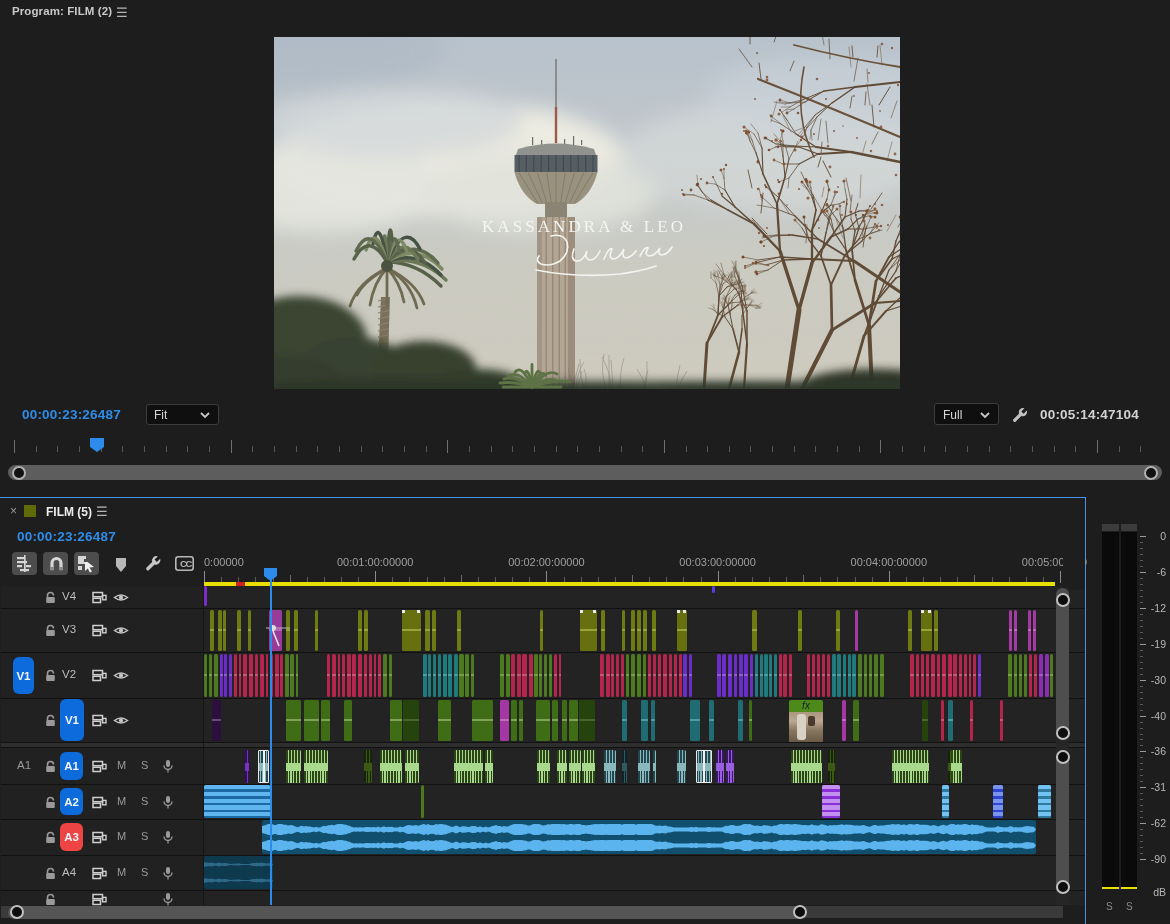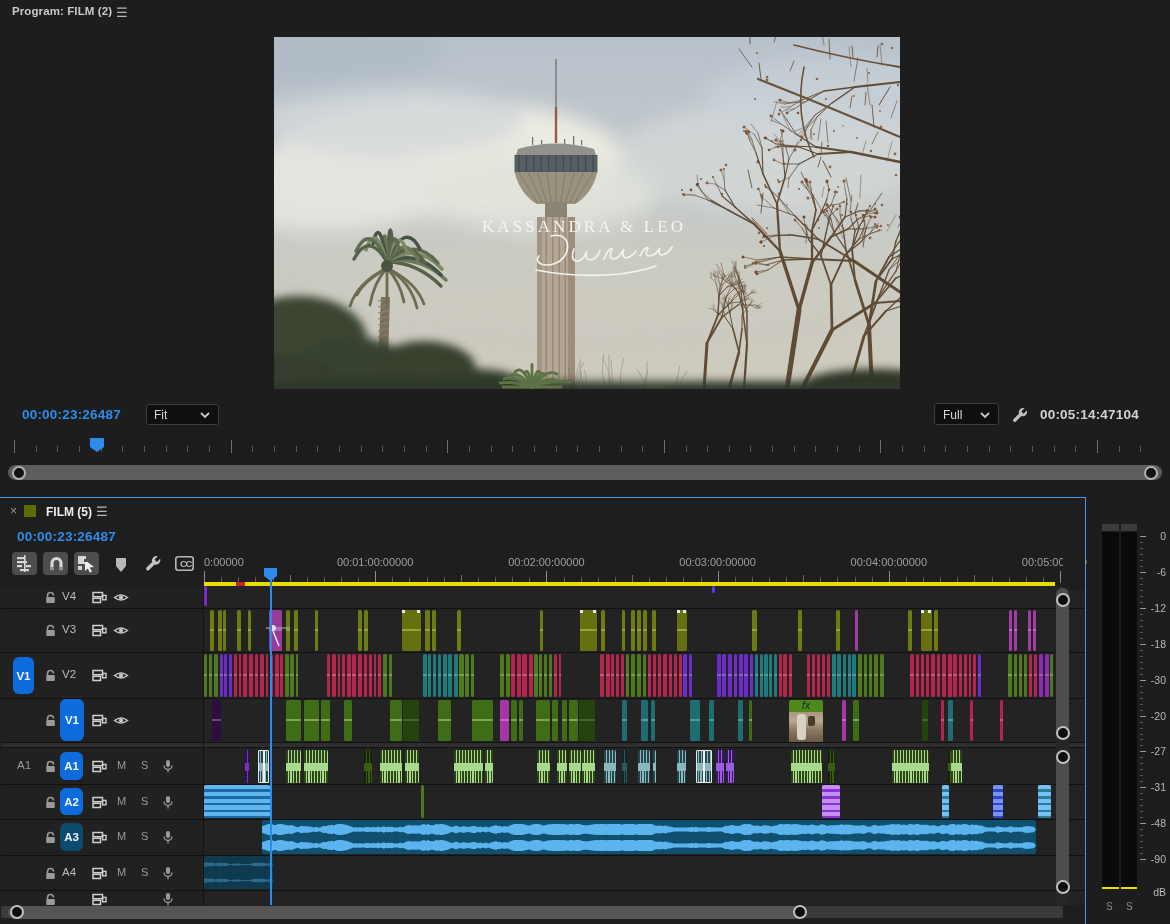--- a/index.html
+++ b/index.html
@@ -1218,21 +1218,21 @@
     <div class="abs" style="left:141px;top:794.5px;font-size:11px;color:#9a9a9a">S</div>
     <svg class="abs" style="left:162px;top:794.5px" width="12" height="15">
 <rect x="4" y="1" width="4" height="7" rx="2" fill="#9a9a9a"></rect>
 <path d="M2 6.5 a4 4 0 0 0 8 0" stroke="#9a9a9a" stroke-width="1.4" fill="none"></path>
 <rect x="5.4" y="10.5" width="1.2" height="3" fill="#9a9a9a"></rect>
     </svg>
     <svg class="abs" style="left:44px;top:831px" width="13" height="13">
 <path d="M3.5 6 V4.5 a3 3 0 0 1 6 0" stroke="#9a9a9a" stroke-width="1.6" fill="none"></path>
 <rect x="2.2" y="6" width="8.6" height="6" rx="1" fill="#9a9a9a"></rect>
     </svg>
-    <div class="abs" style="left:60px;top:823px;width:23px;height:28px;background:#0c4a6e;border-radius:6px;color:#f0f5fb;font-size:11.5px;font-weight:bold;display:flex;align-items:center;justify-content:center">A3</div>
+    <div class="abs" style="left:60px;top:823px;width:23px;height:28px;background:#ef4444;border-radius:6px;color:#f0f5fb;font-size:11.5px;font-weight:bold;display:flex;align-items:center;justify-content:center">A3</div>
     <svg class="abs" style="left:92px;top:831px" width="15" height="13">
 <rect x="1" y="1.5" width="9.5" height="4.2" fill="none" stroke="#cfcfcf" stroke-width="1.5"></rect>
 <rect x="1" y="7.3" width="7.5" height="4.2" fill="none" stroke="#cfcfcf" stroke-width="1.5"></rect>
 <rect x="10.6" y="4.4" width="3.4" height="4.4" fill="none" stroke="#cfcfcf" stroke-width="1.4"></rect>
     </svg>
     <div class="abs" style="left:117px;top:830px;font-size:11px;color:#9a9a9a">M</div>
     <div class="abs" style="left:141px;top:830px;font-size:11px;color:#9a9a9a">S</div>
     <svg class="abs" style="left:162px;top:830px" width="12" height="15">
 <rect x="4" y="1" width="4" height="7" rx="2" fill="#9a9a9a"></rect>
 <path d="M2 6.5 a4 4 0 0 0 8 0" stroke="#9a9a9a" stroke-width="1.4" fill="none"></path>
@@ -1562,56 +1562,56 @@
     <div class="abs" style="left:1140px;top:595.8px;width:3px;height:1px;background:#5a5a5a"></div>
     <div class="abs" style="left:1140px;top:601.8px;width:3px;height:1px;background:#5a5a5a"></div>
     <div class="abs" style="left:1140px;top:607.8px;width:6px;height:1px;background:#9a9a9a"></div>
     <div class="abs" style="left:1148px;top:601.8px;width:18px;text-align:right;font-size:10.5px;color:#b8b8b8">-12</div>
     <div class="abs" style="left:1140px;top:613.8px;width:3px;height:1px;background:#5a5a5a"></div>
     <div class="abs" style="left:1140px;top:619.8px;width:3px;height:1px;background:#5a5a5a"></div>
     <div class="abs" style="left:1140px;top:625.8px;width:3px;height:1px;background:#5a5a5a"></div>
     <div class="abs" style="left:1140px;top:631.7px;width:3px;height:1px;background:#5a5a5a"></div>
     <div class="abs" style="left:1140px;top:637.7px;width:3px;height:1px;background:#5a5a5a"></div>
     <div class="abs" style="left:1140px;top:643.7px;width:6px;height:1px;background:#9a9a9a"></div>
-    <div class="abs" style="left:1148px;top:637.7px;width:18px;text-align:right;font-size:10.5px;color:#b8b8b8">-18</div>
+    <div class="abs" style="left:1148px;top:637.7px;width:18px;text-align:right;font-size:10.5px;color:#b8b8b8">-19</div>
     <div class="abs" style="left:1140px;top:649.7px;width:3px;height:1px;background:#5a5a5a"></div>
     <div class="abs" style="left:1140px;top:655.7px;width:3px;height:1px;background:#5a5a5a"></div>
     <div class="abs" style="left:1140px;top:661.7px;width:3px;height:1px;background:#5a5a5a"></div>
     <div class="abs" style="left:1140px;top:667.6px;width:3px;height:1px;background:#5a5a5a"></div>
     <div class="abs" style="left:1140px;top:673.6px;width:3px;height:1px;background:#5a5a5a"></div>
     <div class="abs" style="left:1140px;top:679.6px;width:6px;height:1px;background:#9a9a9a"></div>
     <div class="abs" style="left:1148px;top:673.6px;width:18px;text-align:right;font-size:10.5px;color:#b8b8b8">-30</div>
     <div class="abs" style="left:1140px;top:685.6px;width:3px;height:1px;background:#5a5a5a"></div>
     <div class="abs" style="left:1140px;top:691.6px;width:3px;height:1px;background:#5a5a5a"></div>
     <div class="abs" style="left:1140px;top:697.6px;width:3px;height:1px;background:#5a5a5a"></div>
     <div class="abs" style="left:1140px;top:703.5px;width:3px;height:1px;background:#5a5a5a"></div>
     <div class="abs" style="left:1140px;top:709.5px;width:3px;height:1px;background:#5a5a5a"></div>
     <div class="abs" style="left:1140px;top:715.5px;width:6px;height:1px;background:#9a9a9a"></div>
-    <div class="abs" style="left:1148px;top:709.5px;width:18px;text-align:right;font-size:10.5px;color:#b8b8b8">-20</div>
+    <div class="abs" style="left:1148px;top:709.5px;width:18px;text-align:right;font-size:10.5px;color:#b8b8b8">-40</div>
     <div class="abs" style="left:1140px;top:721.5px;width:3px;height:1px;background:#5a5a5a"></div>
     <div class="abs" style="left:1140px;top:727.5px;width:3px;height:1px;background:#5a5a5a"></div>
     <div class="abs" style="left:1140px;top:733.5px;width:3px;height:1px;background:#5a5a5a"></div>
     <div class="abs" style="left:1140px;top:739.4px;width:3px;height:1px;background:#5a5a5a"></div>
     <div class="abs" style="left:1140px;top:745.4px;width:3px;height:1px;background:#5a5a5a"></div>
     <div class="abs" style="left:1140px;top:751.4px;width:6px;height:1px;background:#9a9a9a"></div>
-    <div class="abs" style="left:1148px;top:745.4px;width:18px;text-align:right;font-size:10.5px;color:#b8b8b8">-27</div>
+    <div class="abs" style="left:1148px;top:745.4px;width:18px;text-align:right;font-size:10.5px;color:#b8b8b8">-36</div>
     <div class="abs" style="left:1140px;top:757.4px;width:3px;height:1px;background:#5a5a5a"></div>
     <div class="abs" style="left:1140px;top:763.4px;width:3px;height:1px;background:#5a5a5a"></div>
     <div class="abs" style="left:1140px;top:769.4px;width:3px;height:1px;background:#5a5a5a"></div>
     <div class="abs" style="left:1140px;top:775.3px;width:3px;height:1px;background:#5a5a5a"></div>
     <div class="abs" style="left:1140px;top:781.3px;width:3px;height:1px;background:#5a5a5a"></div>
     <div class="abs" style="left:1140px;top:787.3px;width:6px;height:1px;background:#9a9a9a"></div>
     <div class="abs" style="left:1148px;top:781.3px;width:18px;text-align:right;font-size:10.5px;color:#b8b8b8">-31</div>
     <div class="abs" style="left:1140px;top:793.3px;width:3px;height:1px;background:#5a5a5a"></div>
     <div class="abs" style="left:1140px;top:799.3px;width:3px;height:1px;background:#5a5a5a"></div>
     <div class="abs" style="left:1140px;top:805.2px;width:3px;height:1px;background:#5a5a5a"></div>
     <div class="abs" style="left:1140px;top:811.2px;width:3px;height:1px;background:#5a5a5a"></div>
     <div class="abs" style="left:1140px;top:817.2px;width:3px;height:1px;background:#5a5a5a"></div>
     <div class="abs" style="left:1140px;top:823.2px;width:6px;height:1px;background:#9a9a9a"></div>
-    <div class="abs" style="left:1148px;top:817.2px;width:18px;text-align:right;font-size:10.5px;color:#b8b8b8">-48</div>
+    <div class="abs" style="left:1148px;top:817.2px;width:18px;text-align:right;font-size:10.5px;color:#b8b8b8">-62</div>
     <div class="abs" style="left:1140px;top:829.2px;width:3px;height:1px;background:#5a5a5a"></div>
     <div class="abs" style="left:1140px;top:835.2px;width:3px;height:1px;background:#5a5a5a"></div>
     <div class="abs" style="left:1140px;top:841.2px;width:3px;height:1px;background:#5a5a5a"></div>
     <div class="abs" style="left:1140px;top:847.1px;width:3px;height:1px;background:#5a5a5a"></div>
     <div class="abs" style="left:1140px;top:853.1px;width:3px;height:1px;background:#5a5a5a"></div>
     <div class="abs" style="left:1140px;top:859.1px;width:6px;height:1px;background:#9a9a9a"></div>
     <div class="abs" style="left:1148px;top:853.1px;width:18px;text-align:right;font-size:10.5px;color:#b8b8b8">-90</div>
     <div class="abs" style="left:1148px;top:886px;width:18px;text-align:right;font-size:10.5px;color:#b8b8b8">dB</div>
     <div class="abs" style="left:1106px;top:901px;font-size:10px;color:#8a8a8a">S</div>
     <div class="abs" style="left:1126px;top:901px;font-size:10px;color:#8a8a8a">S</div>

